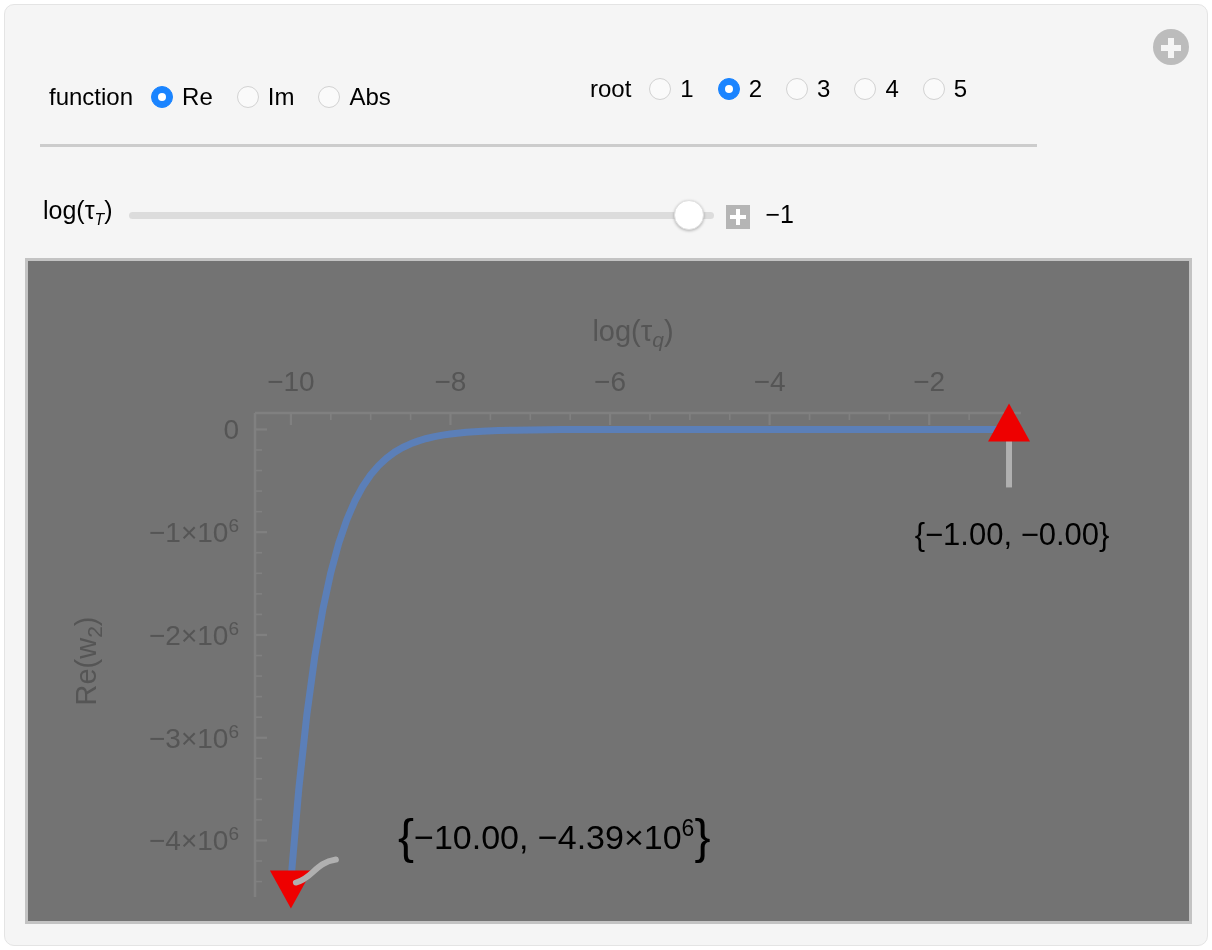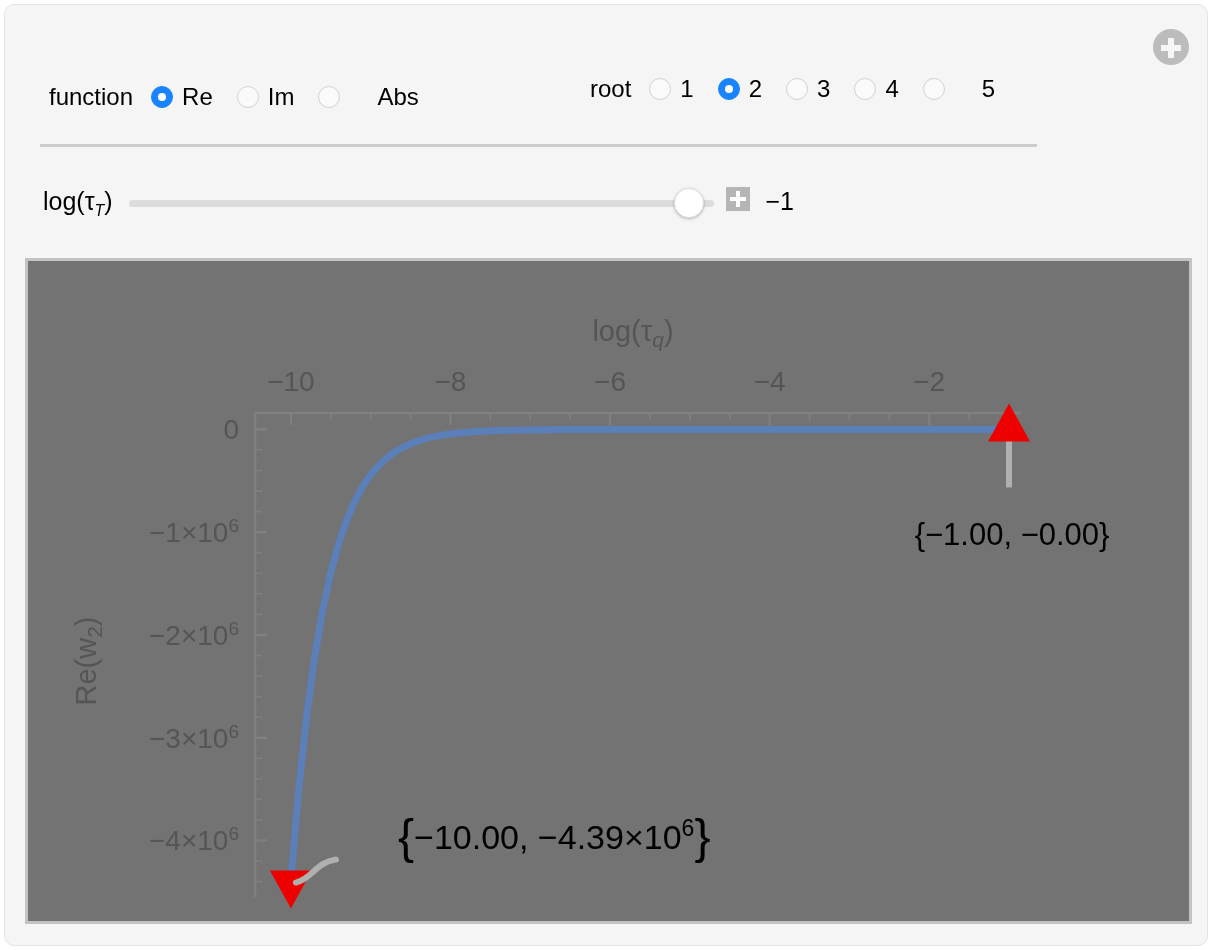--- a/index.html
+++ b/index.html
@@ -74,21 +74,21 @@
   }
 
   .radio-group { display: flex; align-items: center; }
 
   .radio-item {
     display: flex;
     align-items: center;
     margin-right: 24px;
     cursor: pointer;
   }
-  .radio-item:last-child { margin-right: 0; gap: 28px; }
+  .radio-item:last-child { margin-right: 0; }
 
   .radio-dot {
     width: 22px;
     height: 22px;
     border-radius: 50%;
     box-sizing: border-box;
     background: #fafafa;
     border: 1px solid #d2d2d2;
     margin-right: 9px;
     position: relative;
@@ -122,21 +122,21 @@
     height: 3px;
     background: #cccccc;
   }
 
   
   #row-slider {
     position: absolute;
     left: 38px;
     top: 182px;
     display: flex;
-    align-items: flex-start;
+    align-items: flex-end;
     height: 42px;
   }
   #slider-label {
     font-size: 25px;
     color: #000;
     white-space: nowrap;
     margin-right: 16px;
   }
   #slider-track-wrap {
     position: relative;

